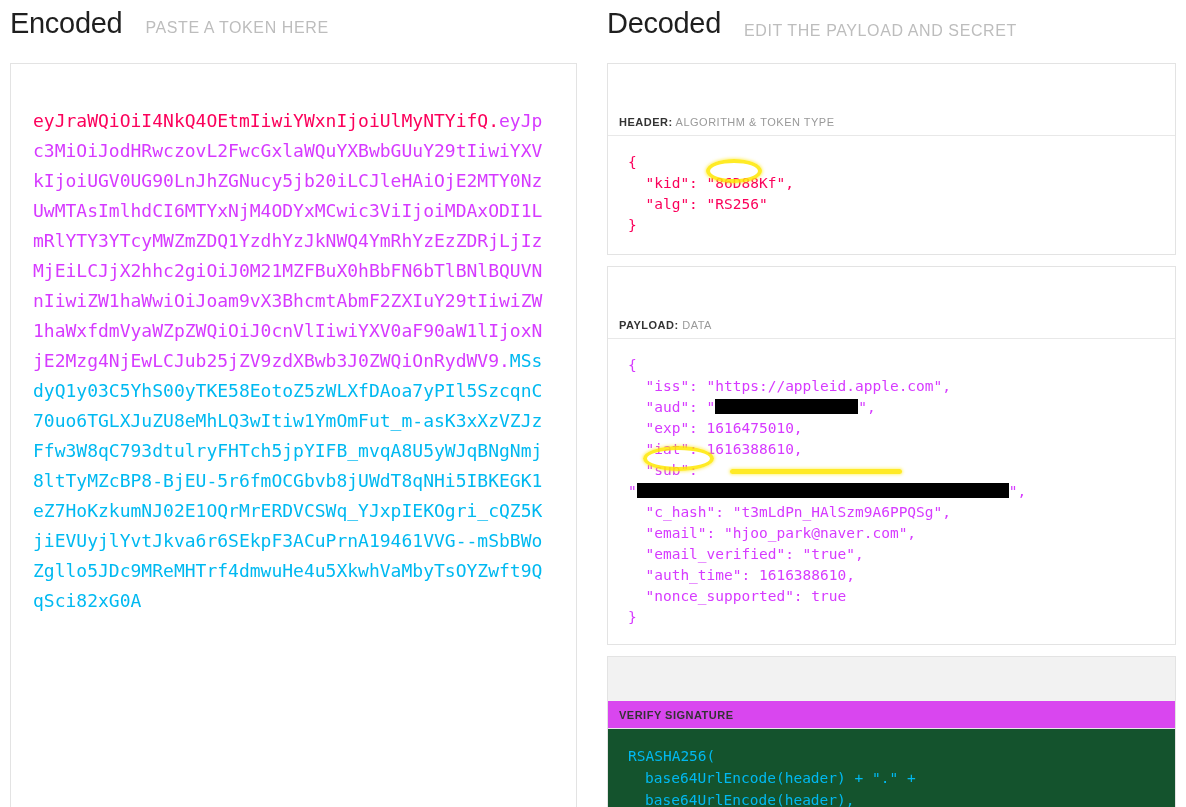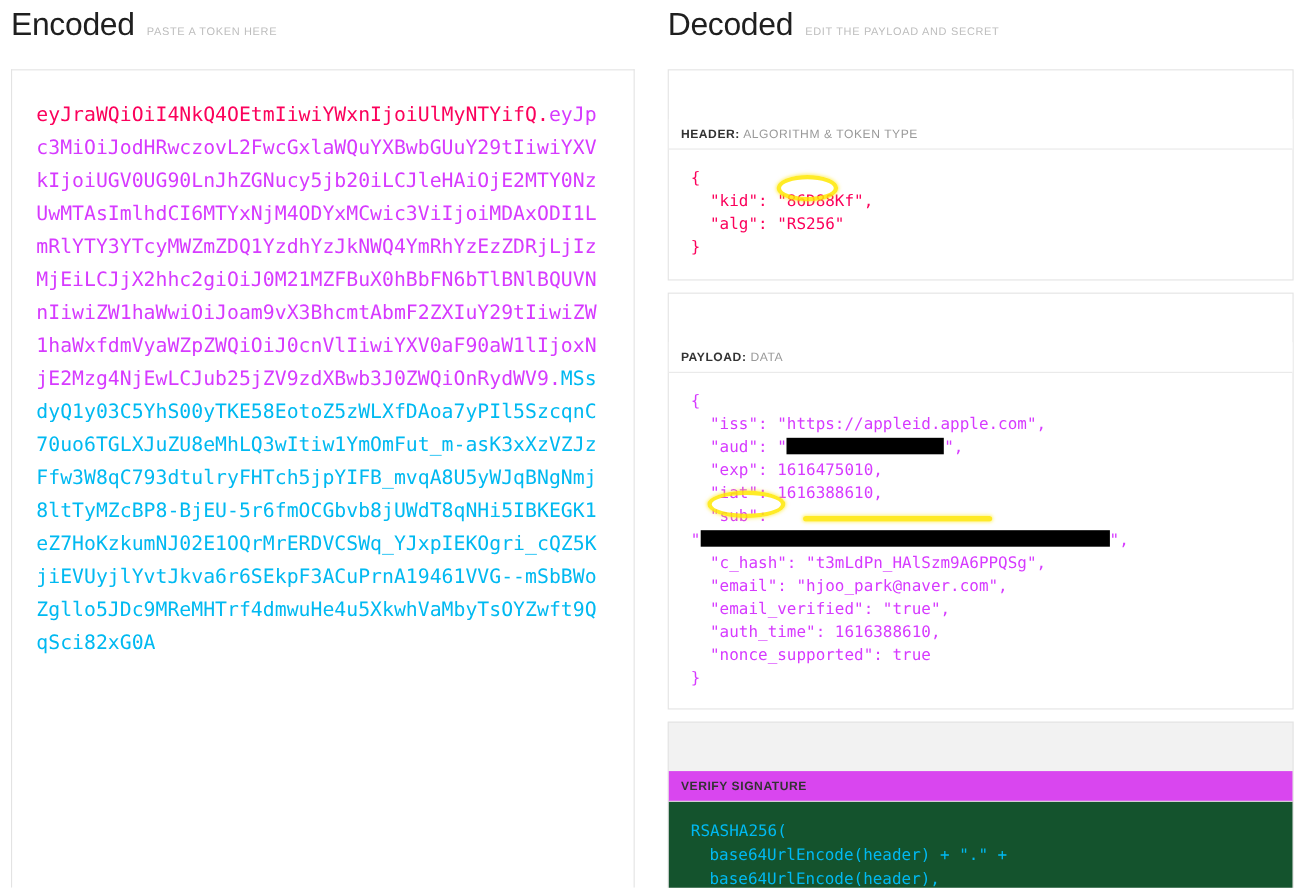--- a/index.html
+++ b/index.html
@@ -13,32 +13,32 @@
   }
   .page { position: relative; width: 1084px; height: 807px; background:#fff;border-radius:27px; }
 
   
   .col-head { position: absolute; top: 6px; display: flex; align-items: baseline; }
   .col-head .title {
     font-size: 29px; font-weight: 400; color: #1f1f1f;
     letter-spacing: -0.3px; line-height: 34px;
   }
   .col-head .sub {
-    font-size: 10px; color: #bdbdbd; letter-spacing: 0.6px;
-    margin-left: 11px; text-transform: uppercase; white-space: nowrap;
+    font-size: 16px; color: #bdbdbd; letter-spacing: 0.6px;
+    margin-left: 23px; text-transform: uppercase; white-space: nowrap;
   }
   #encoded-head { left: 10px; }
-  #decoded-head { left: 607px; }
+  #decoded-head { left: 607px; align-items: flex-end; }
 
   
   #encoded-panel {
     position: absolute; left: 10px; top: 63px;
     width: 567px; height: 744px;
     background: #fff; border: 1px solid #e3e3e3; border-bottom: none;
-    padding: 26px 24px 0 22px;
+    padding: 42px 24px 0 22px;
     overflow: hidden;
   }
   .token {
     font-family: "DejaVu Sans Mono", monospace;
     font-size: 18px; line-height: 30px;
     word-break: break-all; white-space: pre-wrap;
     margin: 0;
   }
   .jwt-header  { color: #fb015b; }
   .jwt-payload { color: #d63aff; }

